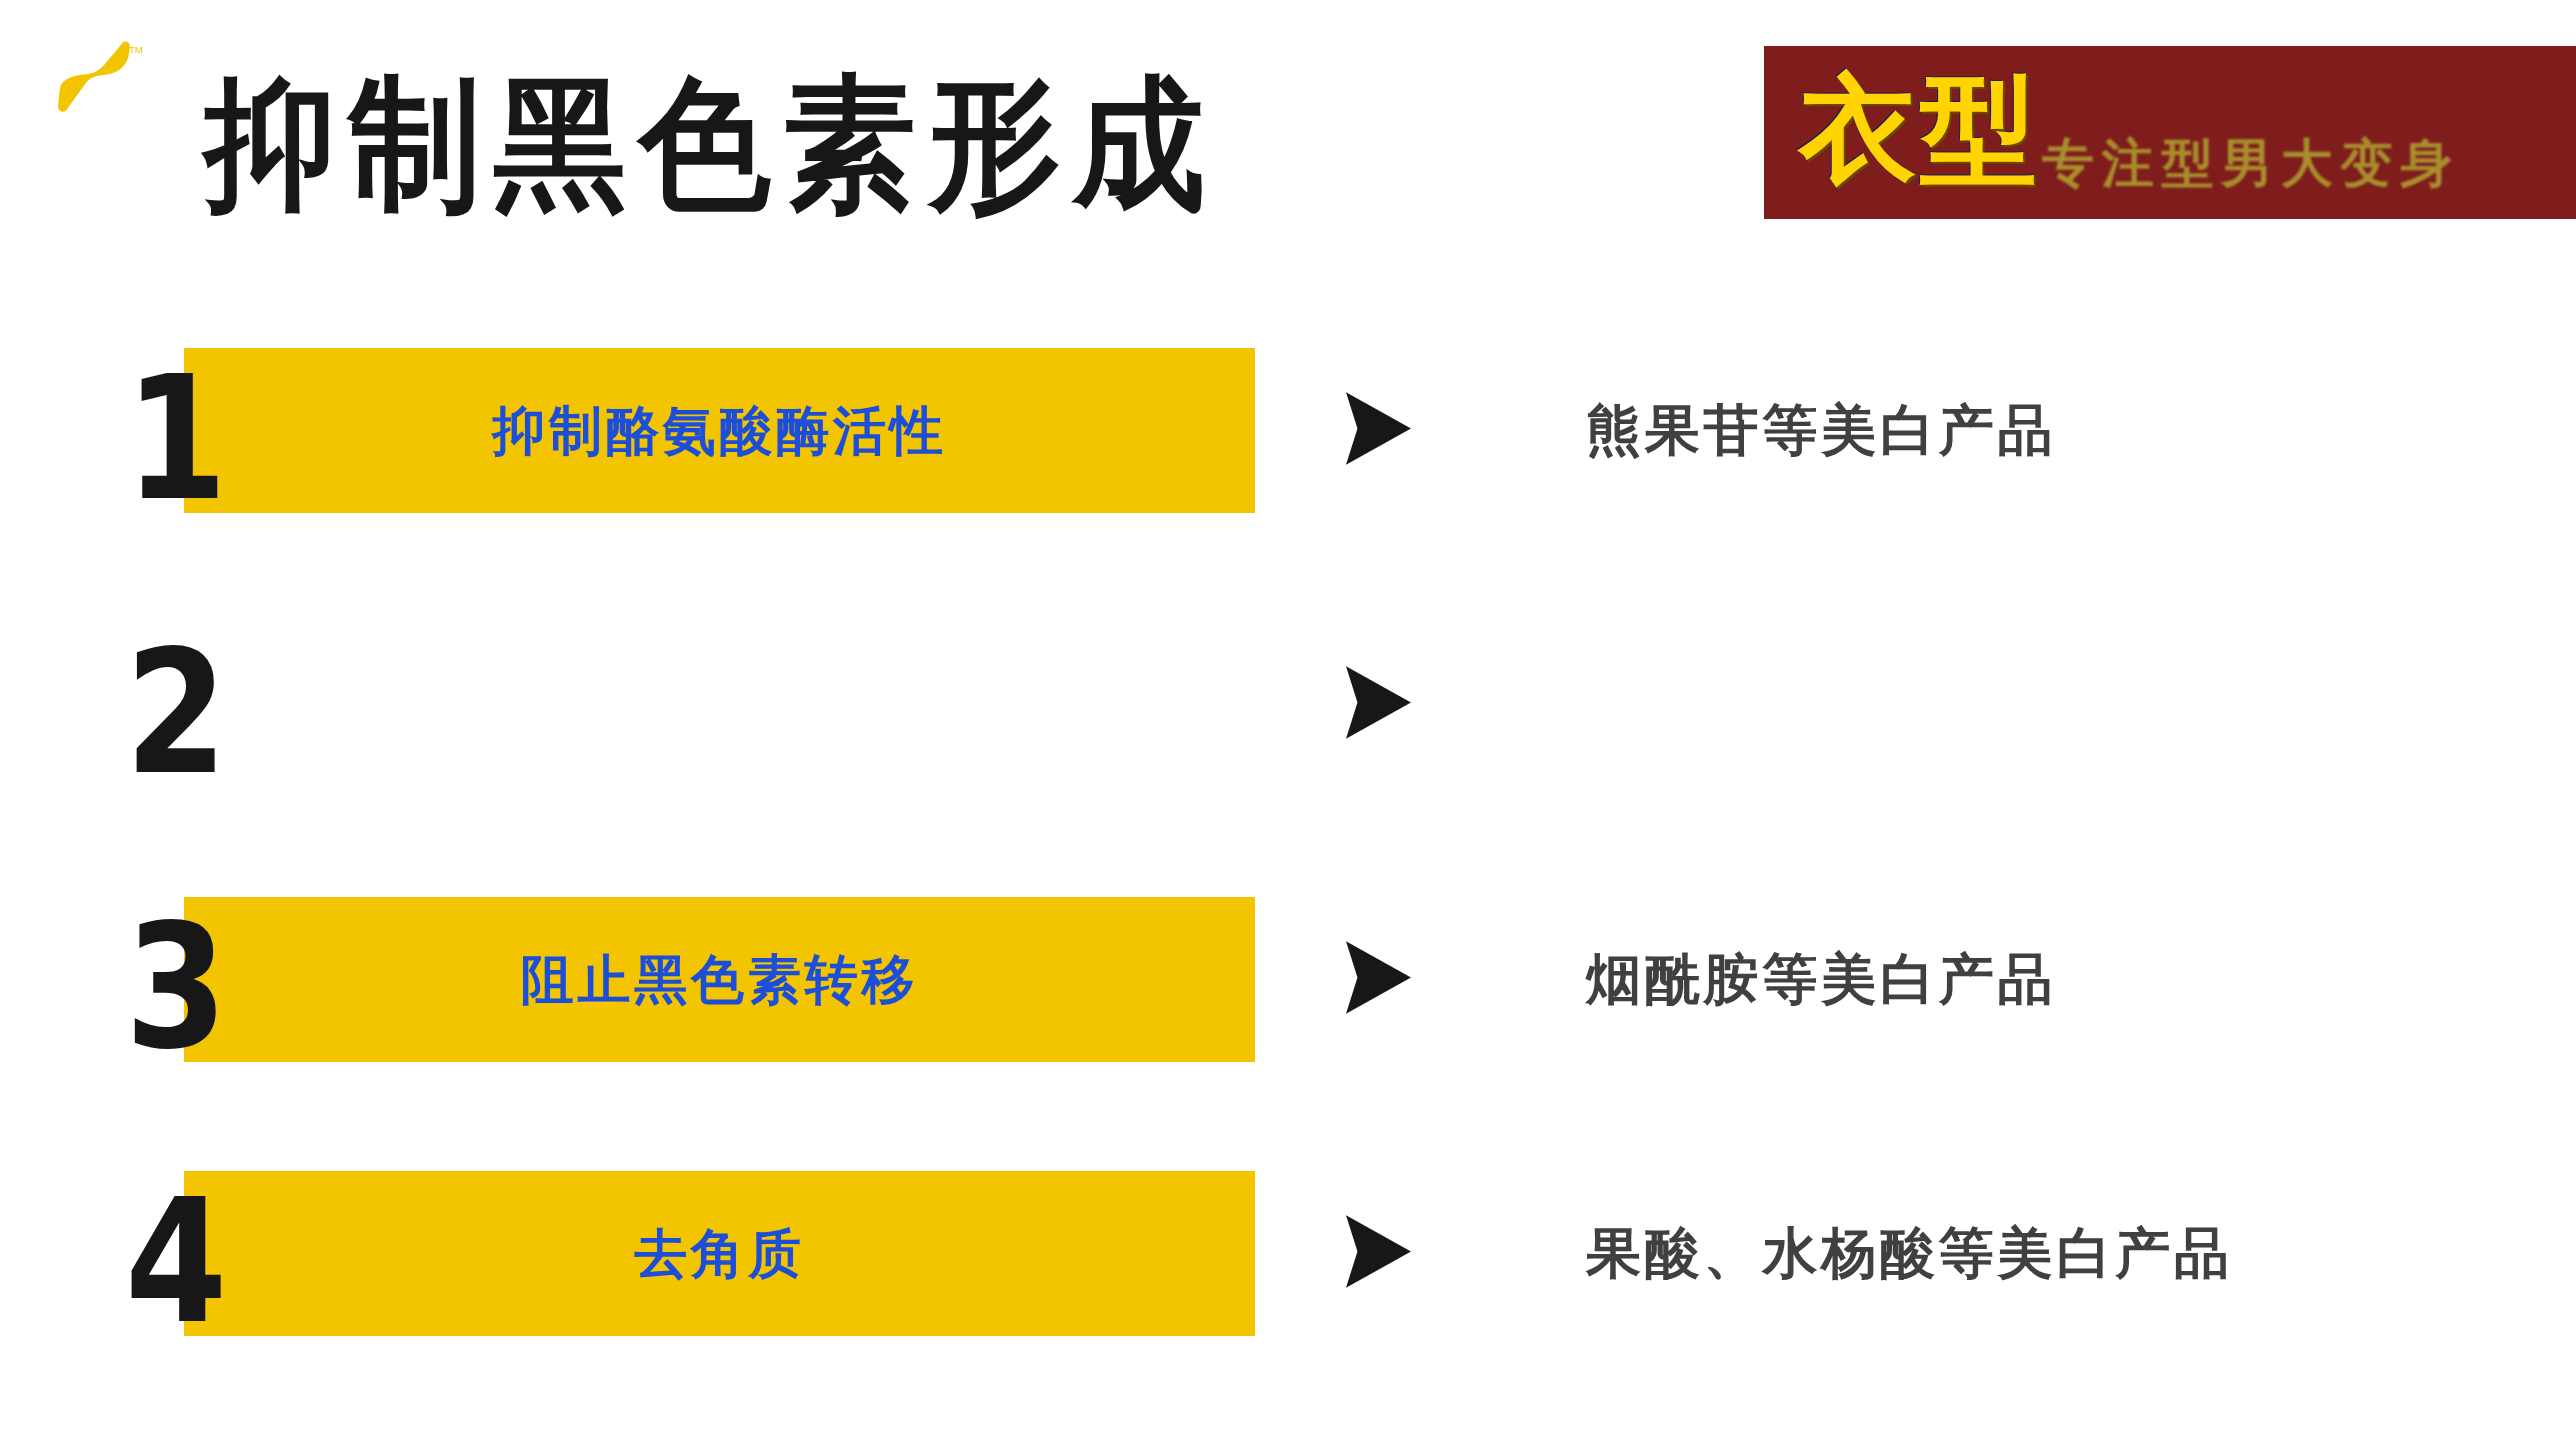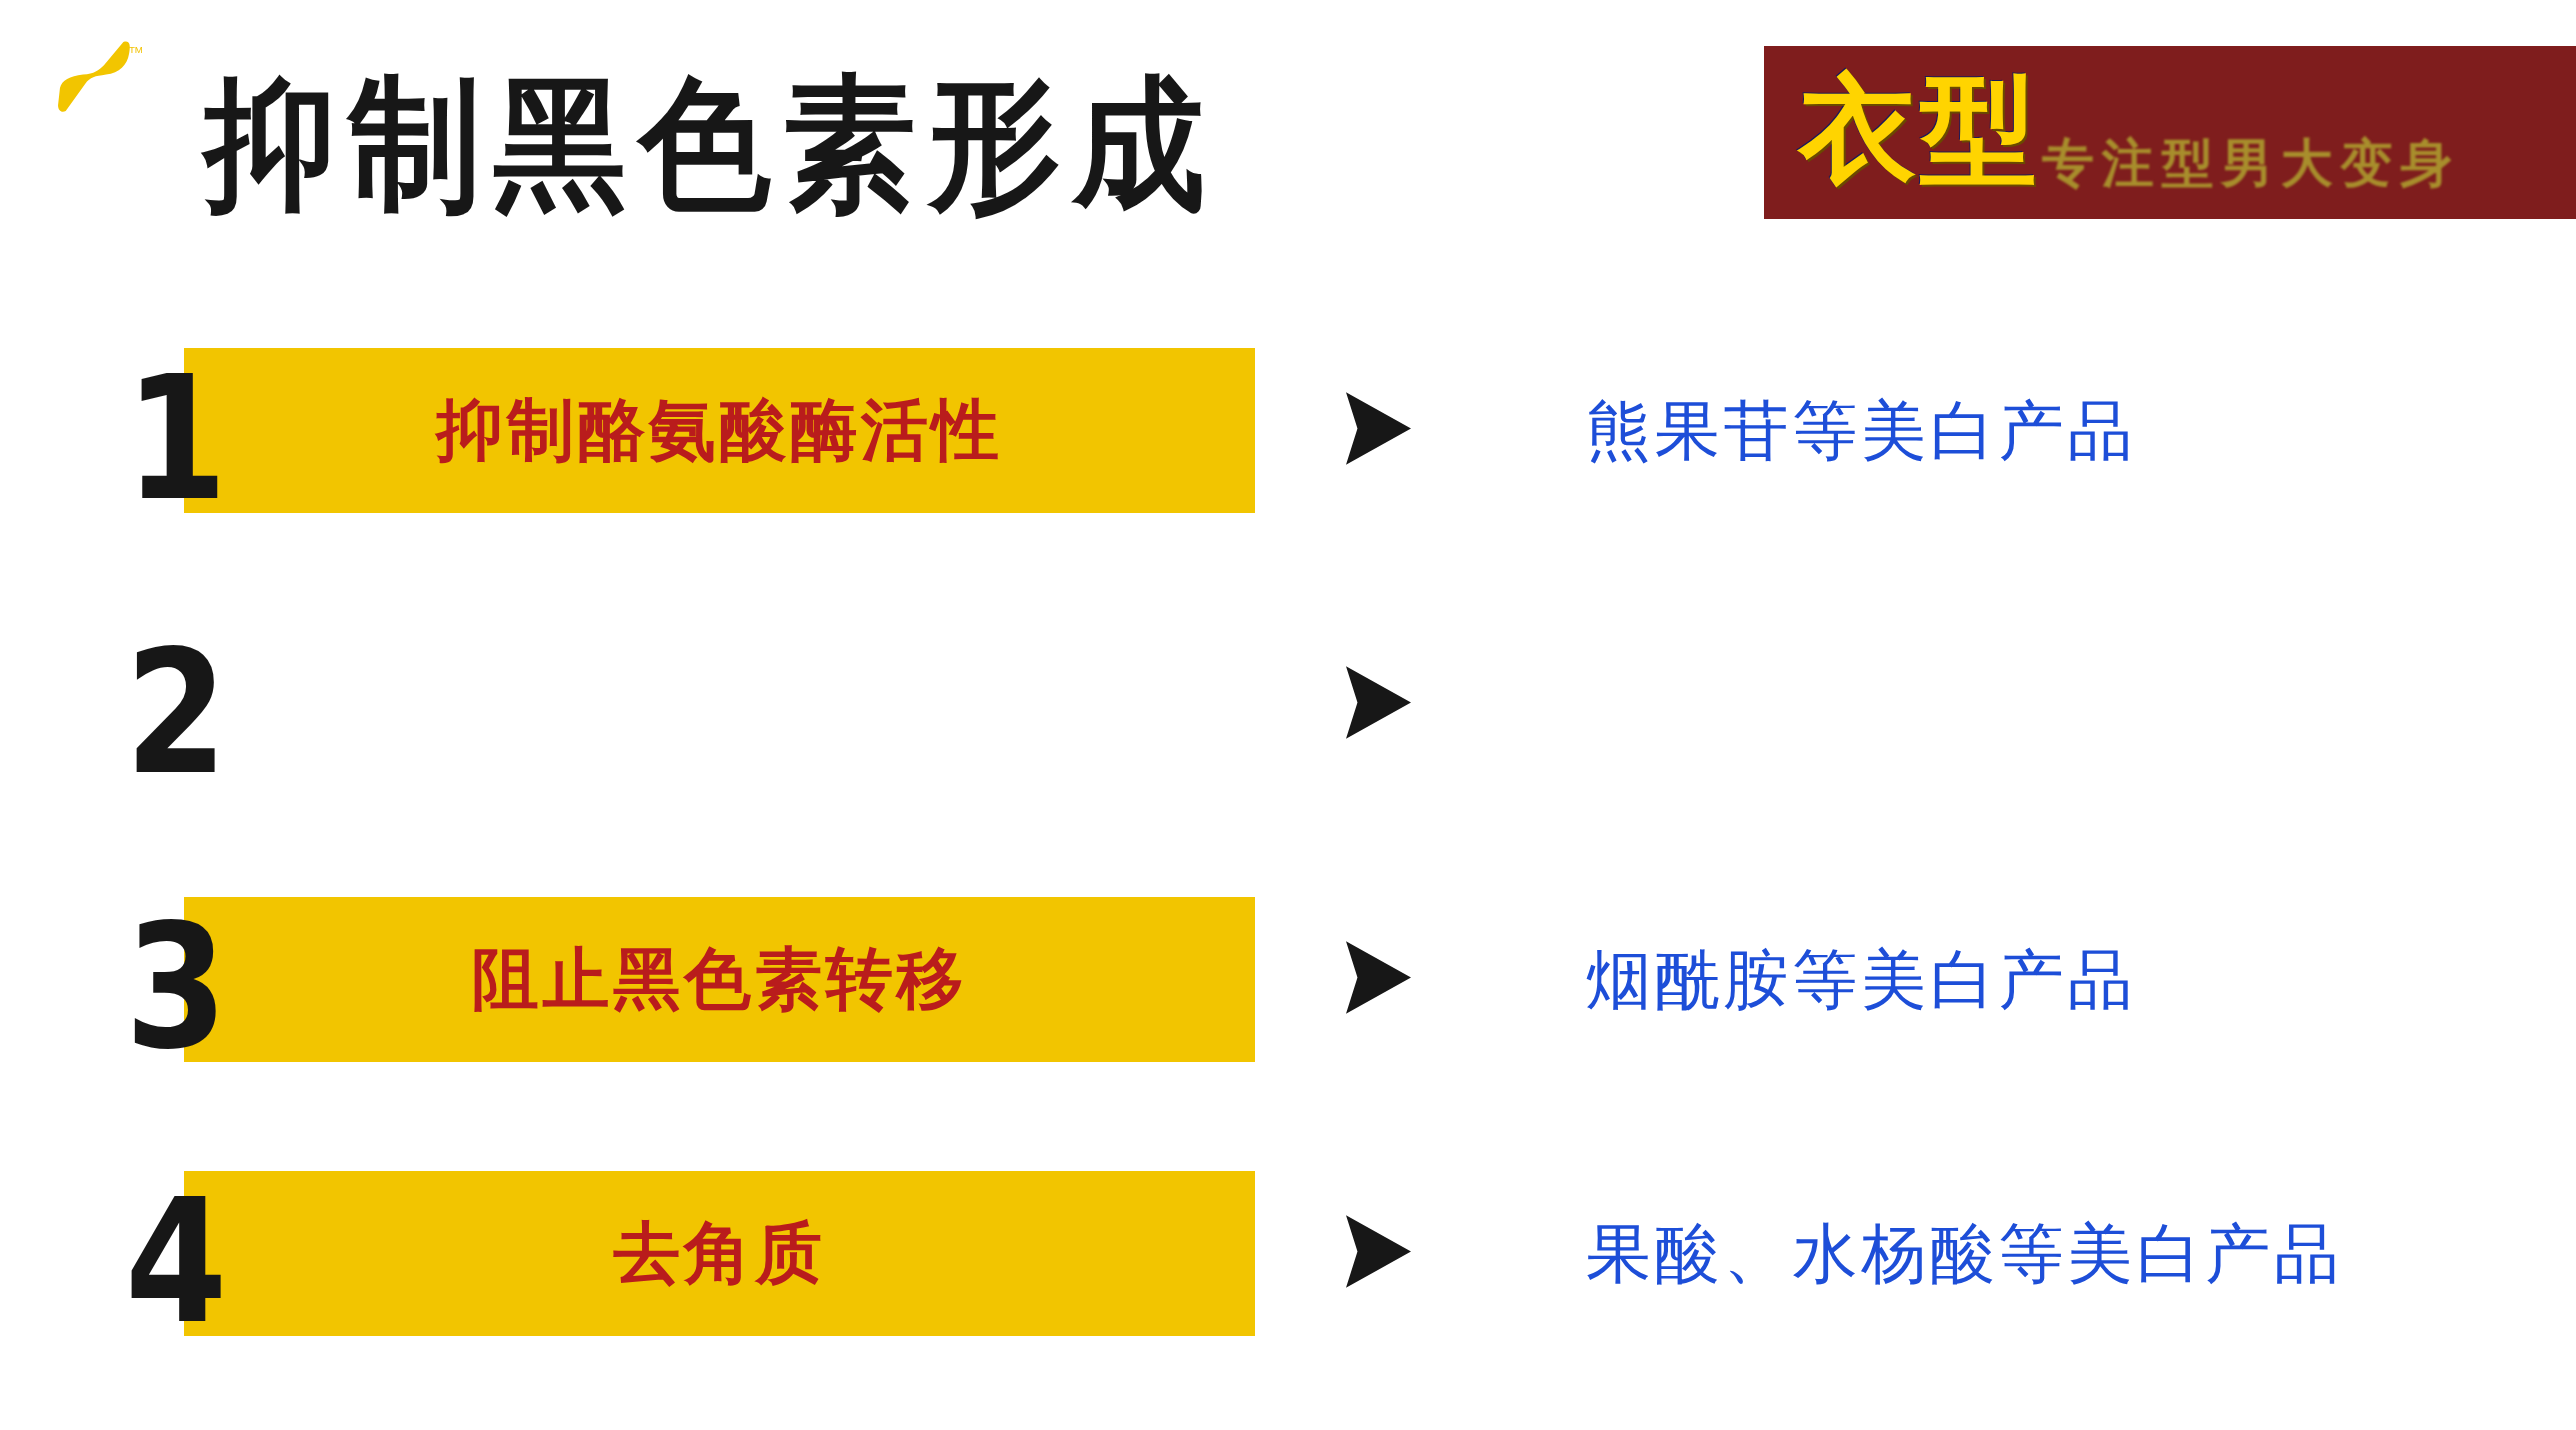--- a/index.html
+++ b/index.html
@@ -37,28 +37,28 @@
     font-size: 171px; line-height: 182px; font-weight: bold; color: #171717;
     font-family: "DejaVu Sans", sans-serif; z-index: 2;
     transform: scaleX(0.86); transform-origin: left center;
   }
   .row-bar {
     position: absolute; left: 184px; top: 0; width: 1071px; height: 165px;
     background: #f2c500; z-index: 1;
     display: flex; align-items: center; justify-content: center;
   }
   .row-bar-label {
-    font-size: 67px; font-weight: bold; color: #b91c1c; letter-spacing: 3.8px;
+    font-size: 53px; font-weight: bold; color: #1d4ed8; letter-spacing: 3.8px;
     white-space: nowrap; line-height: 1;
   }
   .row-arrow { position: absolute; left: 1346px; top: 44px; width: 65px; height: 73px; }
   .row-result {
     position: absolute; left: 1586px; top: 0; height: 165px;
     display: flex; align-items: center;
-    font-size: 65px; font-weight: normal; color: #1d4ed8; letter-spacing: 3.8px;
+    font-size: 55px; font-weight: bold; color: #404040; letter-spacing: 3.8px;
     white-space: nowrap; line-height: 1;
   }
 </style>
 </head>
 <body>
 
 <svg class="brand-mark" viewBox="0 0 82 76">
   <path d="M70 2 C76 0 78 4 76 14 C74 26 66 34 52 36 C40 38 36 38 30 46 L10 74 C6 76 2 74 2 68 L4 50 C6 42 14 38 28 36 C40 35 44 32 50 26 Z" fill="#f2c500"></path>
 </svg>
 <span class="tm">TM</span>

